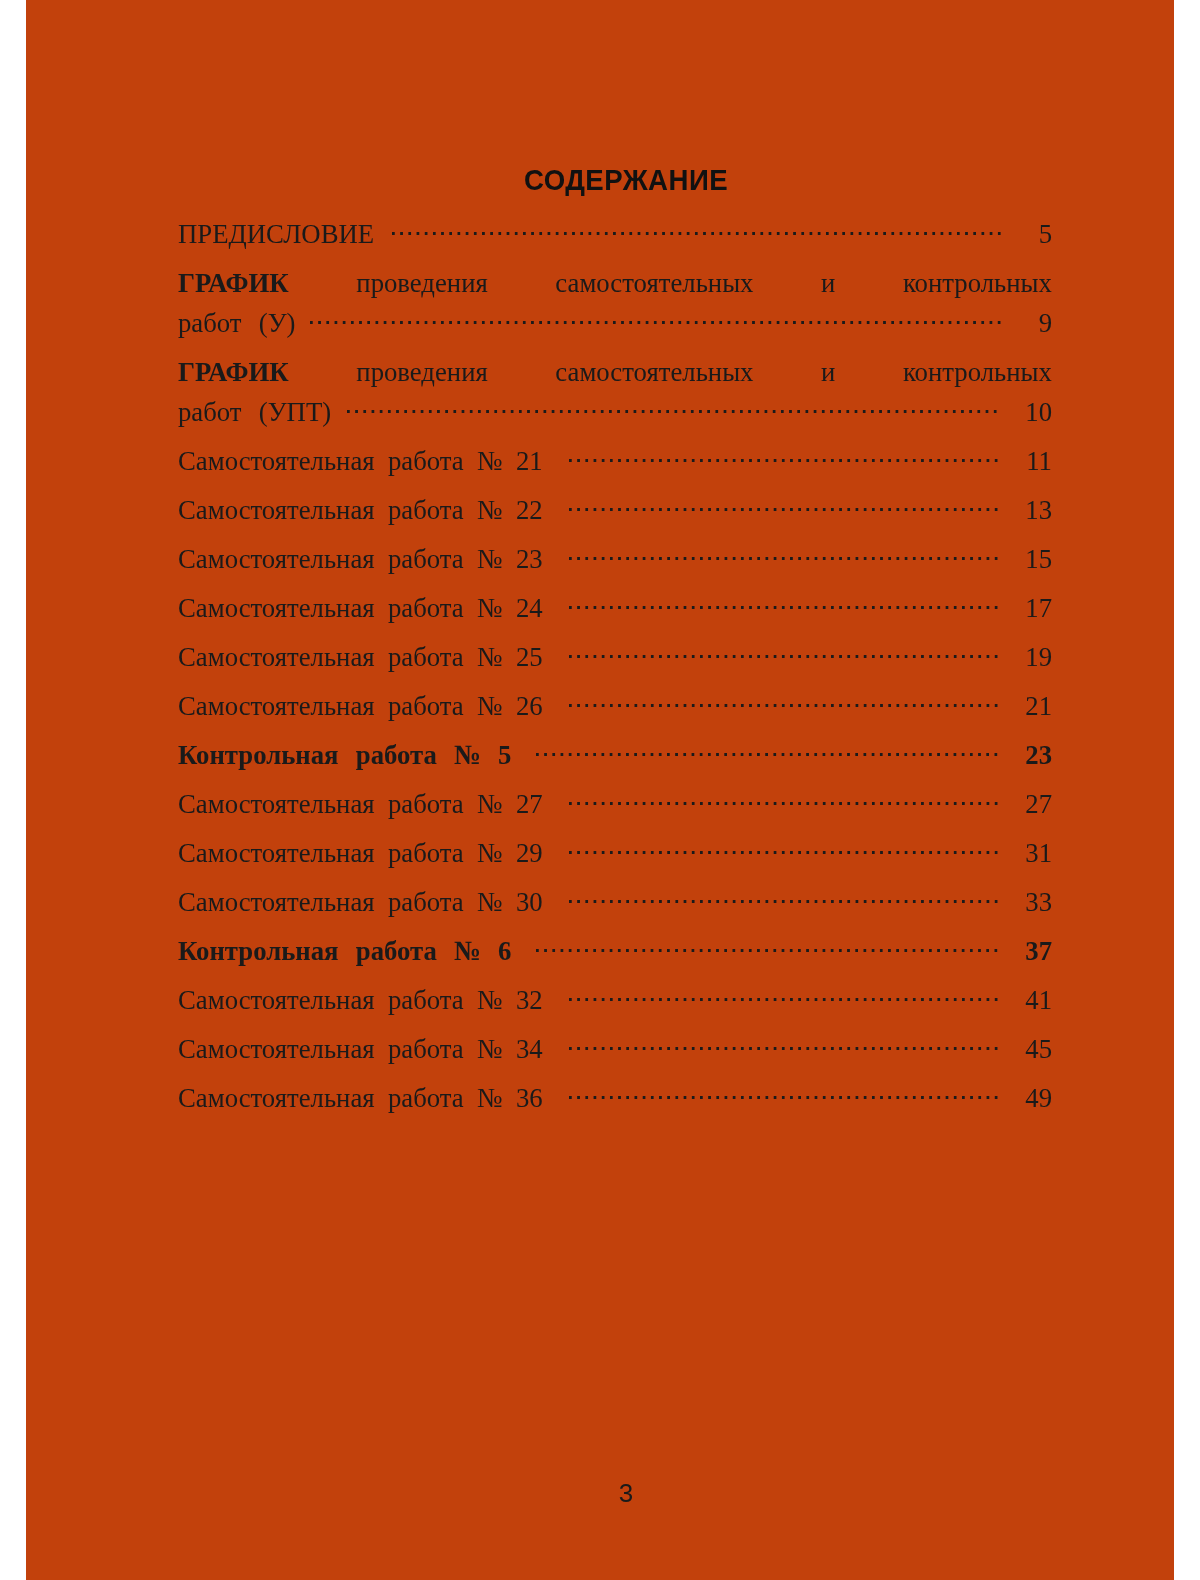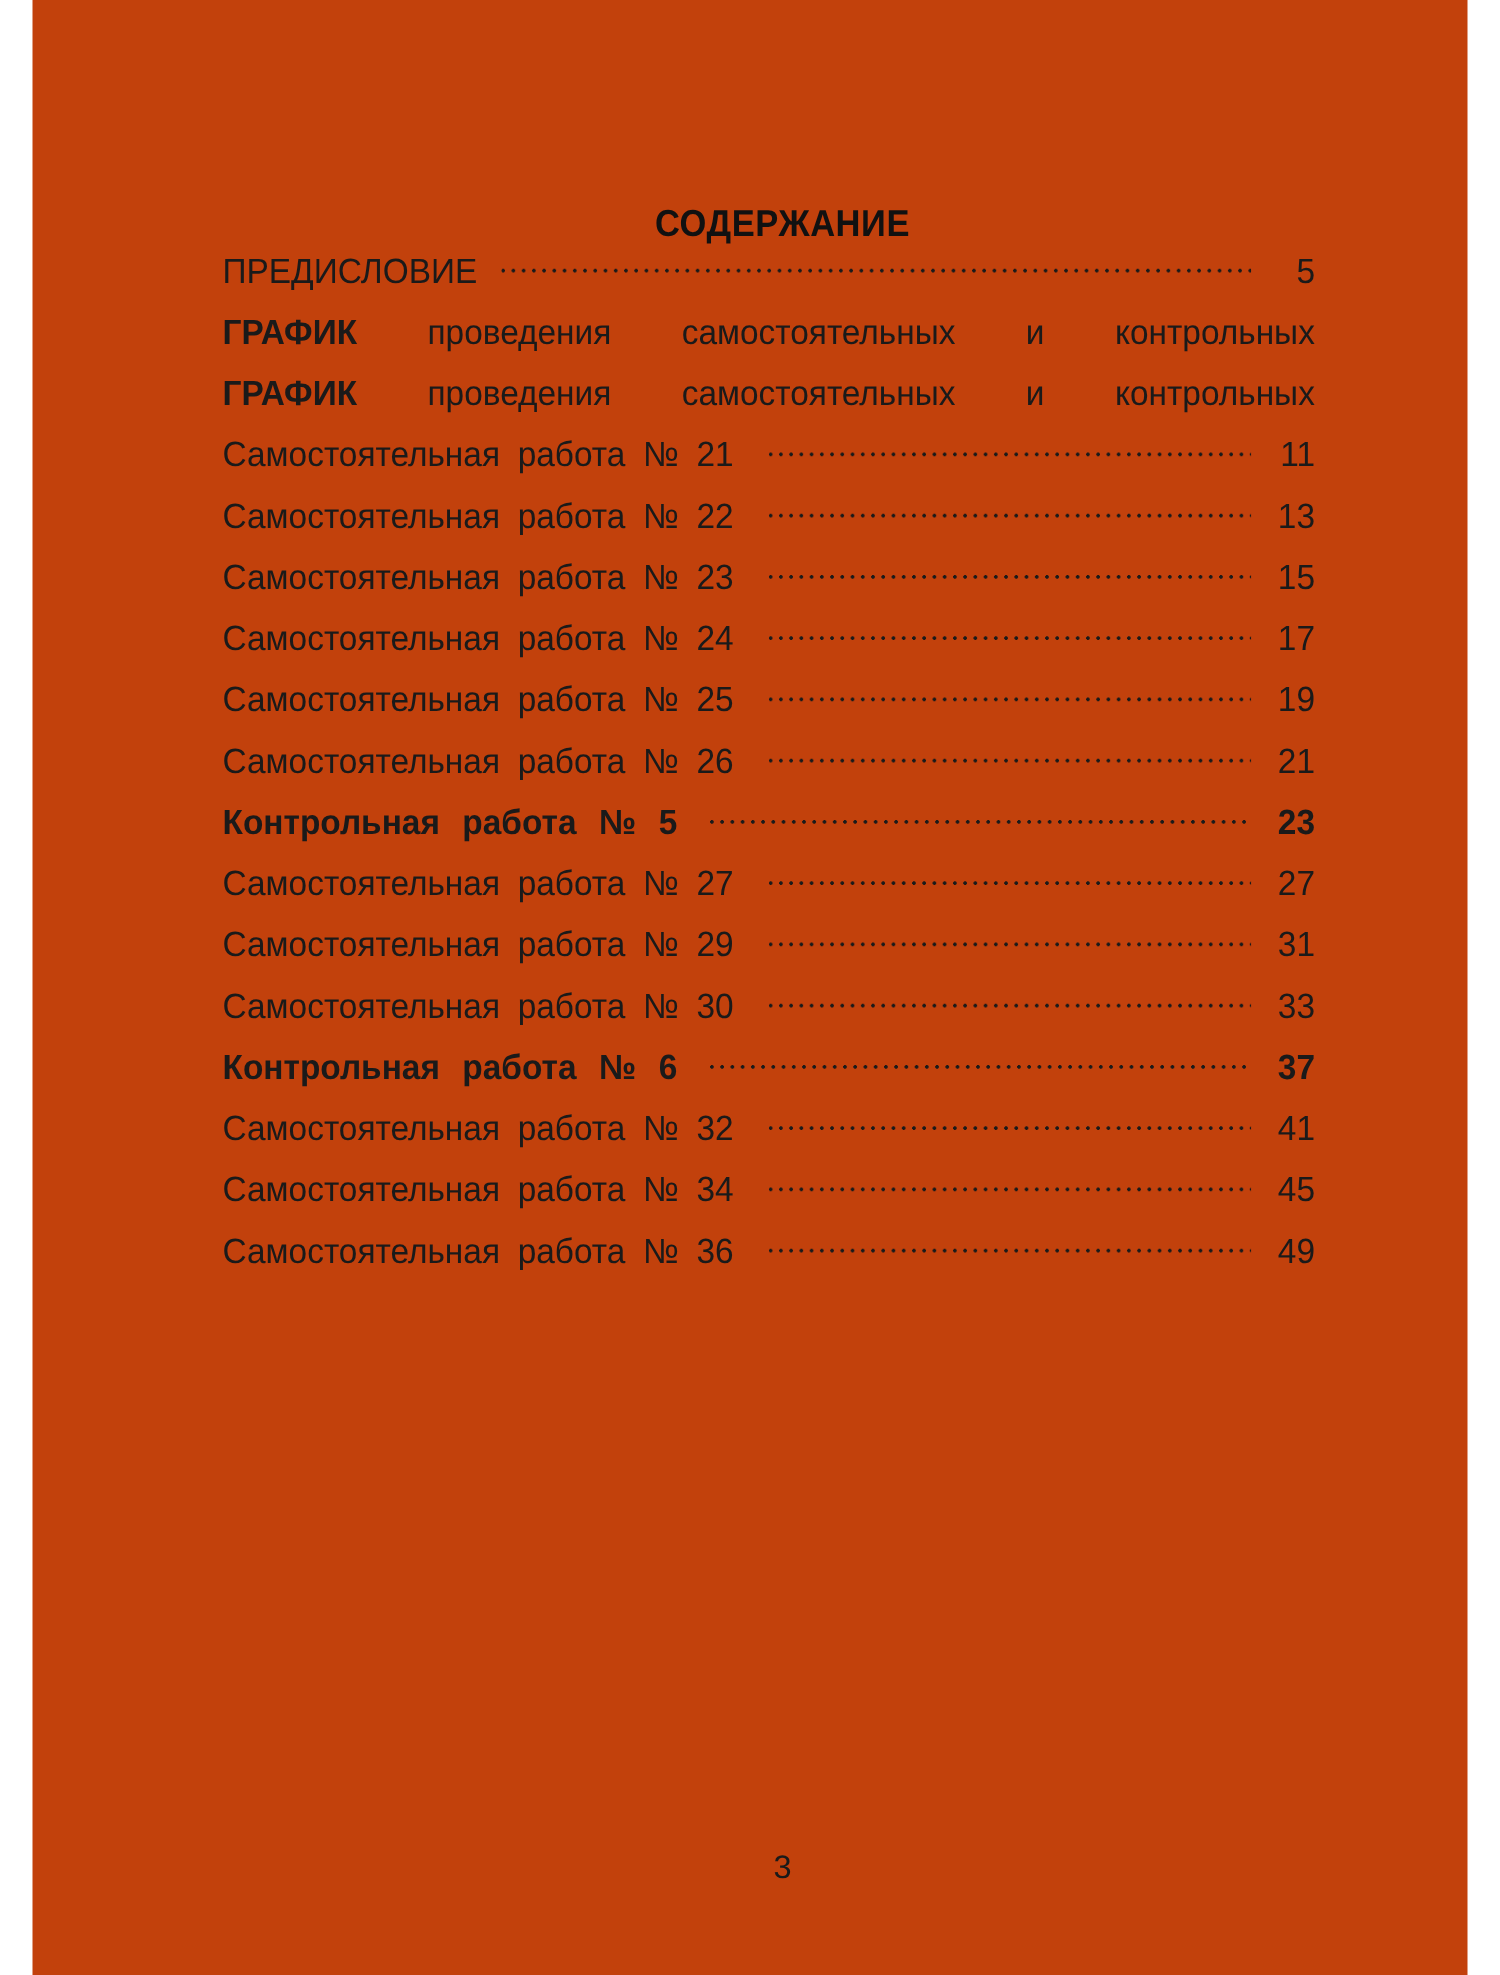--- a/index.html
+++ b/index.html
@@ -32,22 +32,23 @@
     letter-spacing: 0.5px;
     transform: scaleX(0.92);
     transform-origin: center top;
     color: #111111;
   }
 
   
   .toc-body {
     position: absolute;
     left: 152px;
-    top: 197px;
+    top: 214px;
     width: 874px;
+    font-family: Liberation Serif, serif;
   }
 
   
   .toc-entry {
     position: relative;
     margin-bottom: 9px;
   }
 
   
   .entry-headline {
@@ -135,23 +136,33 @@
   <div class="toc-body">
       <div class="toc-entry">
         <div class="entry-line">
           <span class="entry-label spaced">ПРЕДИСЛОВИЕ</span>
           <span class="leader"></span>
           <span class="entry-page">5</span>
         </div>
       </div>
       <div class="toc-entry">
         <div class="entry-headline"><span class="bold">ГРАФИК</span><span> проведения самостоятельных и контрольных</span></div>
+        <div class="entry-line">
+          <span class="entry-label spaced-lg">работ (У)</span>
+          <span class="leader"></span>
+          <span class="entry-page">9</span>
+        </div>
       </div>
       <div class="toc-entry">
         <div class="entry-headline"><span class="bold">ГРАФИК</span><span> проведения самостоятельных и контрольных</span></div>
+        <div class="entry-line">
+          <span class="entry-label spaced-lg">работ (УПТ)</span>
+          <span class="leader"></span>
+          <span class="entry-page">10</span>
+        </div>
       </div>
       <div class="toc-entry">
         <div class="entry-line">
           <span class="entry-label spaced">Самостоятельная работа № 21</span>
           <span class="leader"></span>
           <span class="entry-page">11</span>
         </div>
       </div>
       <div class="toc-entry">
         <div class="entry-line">

